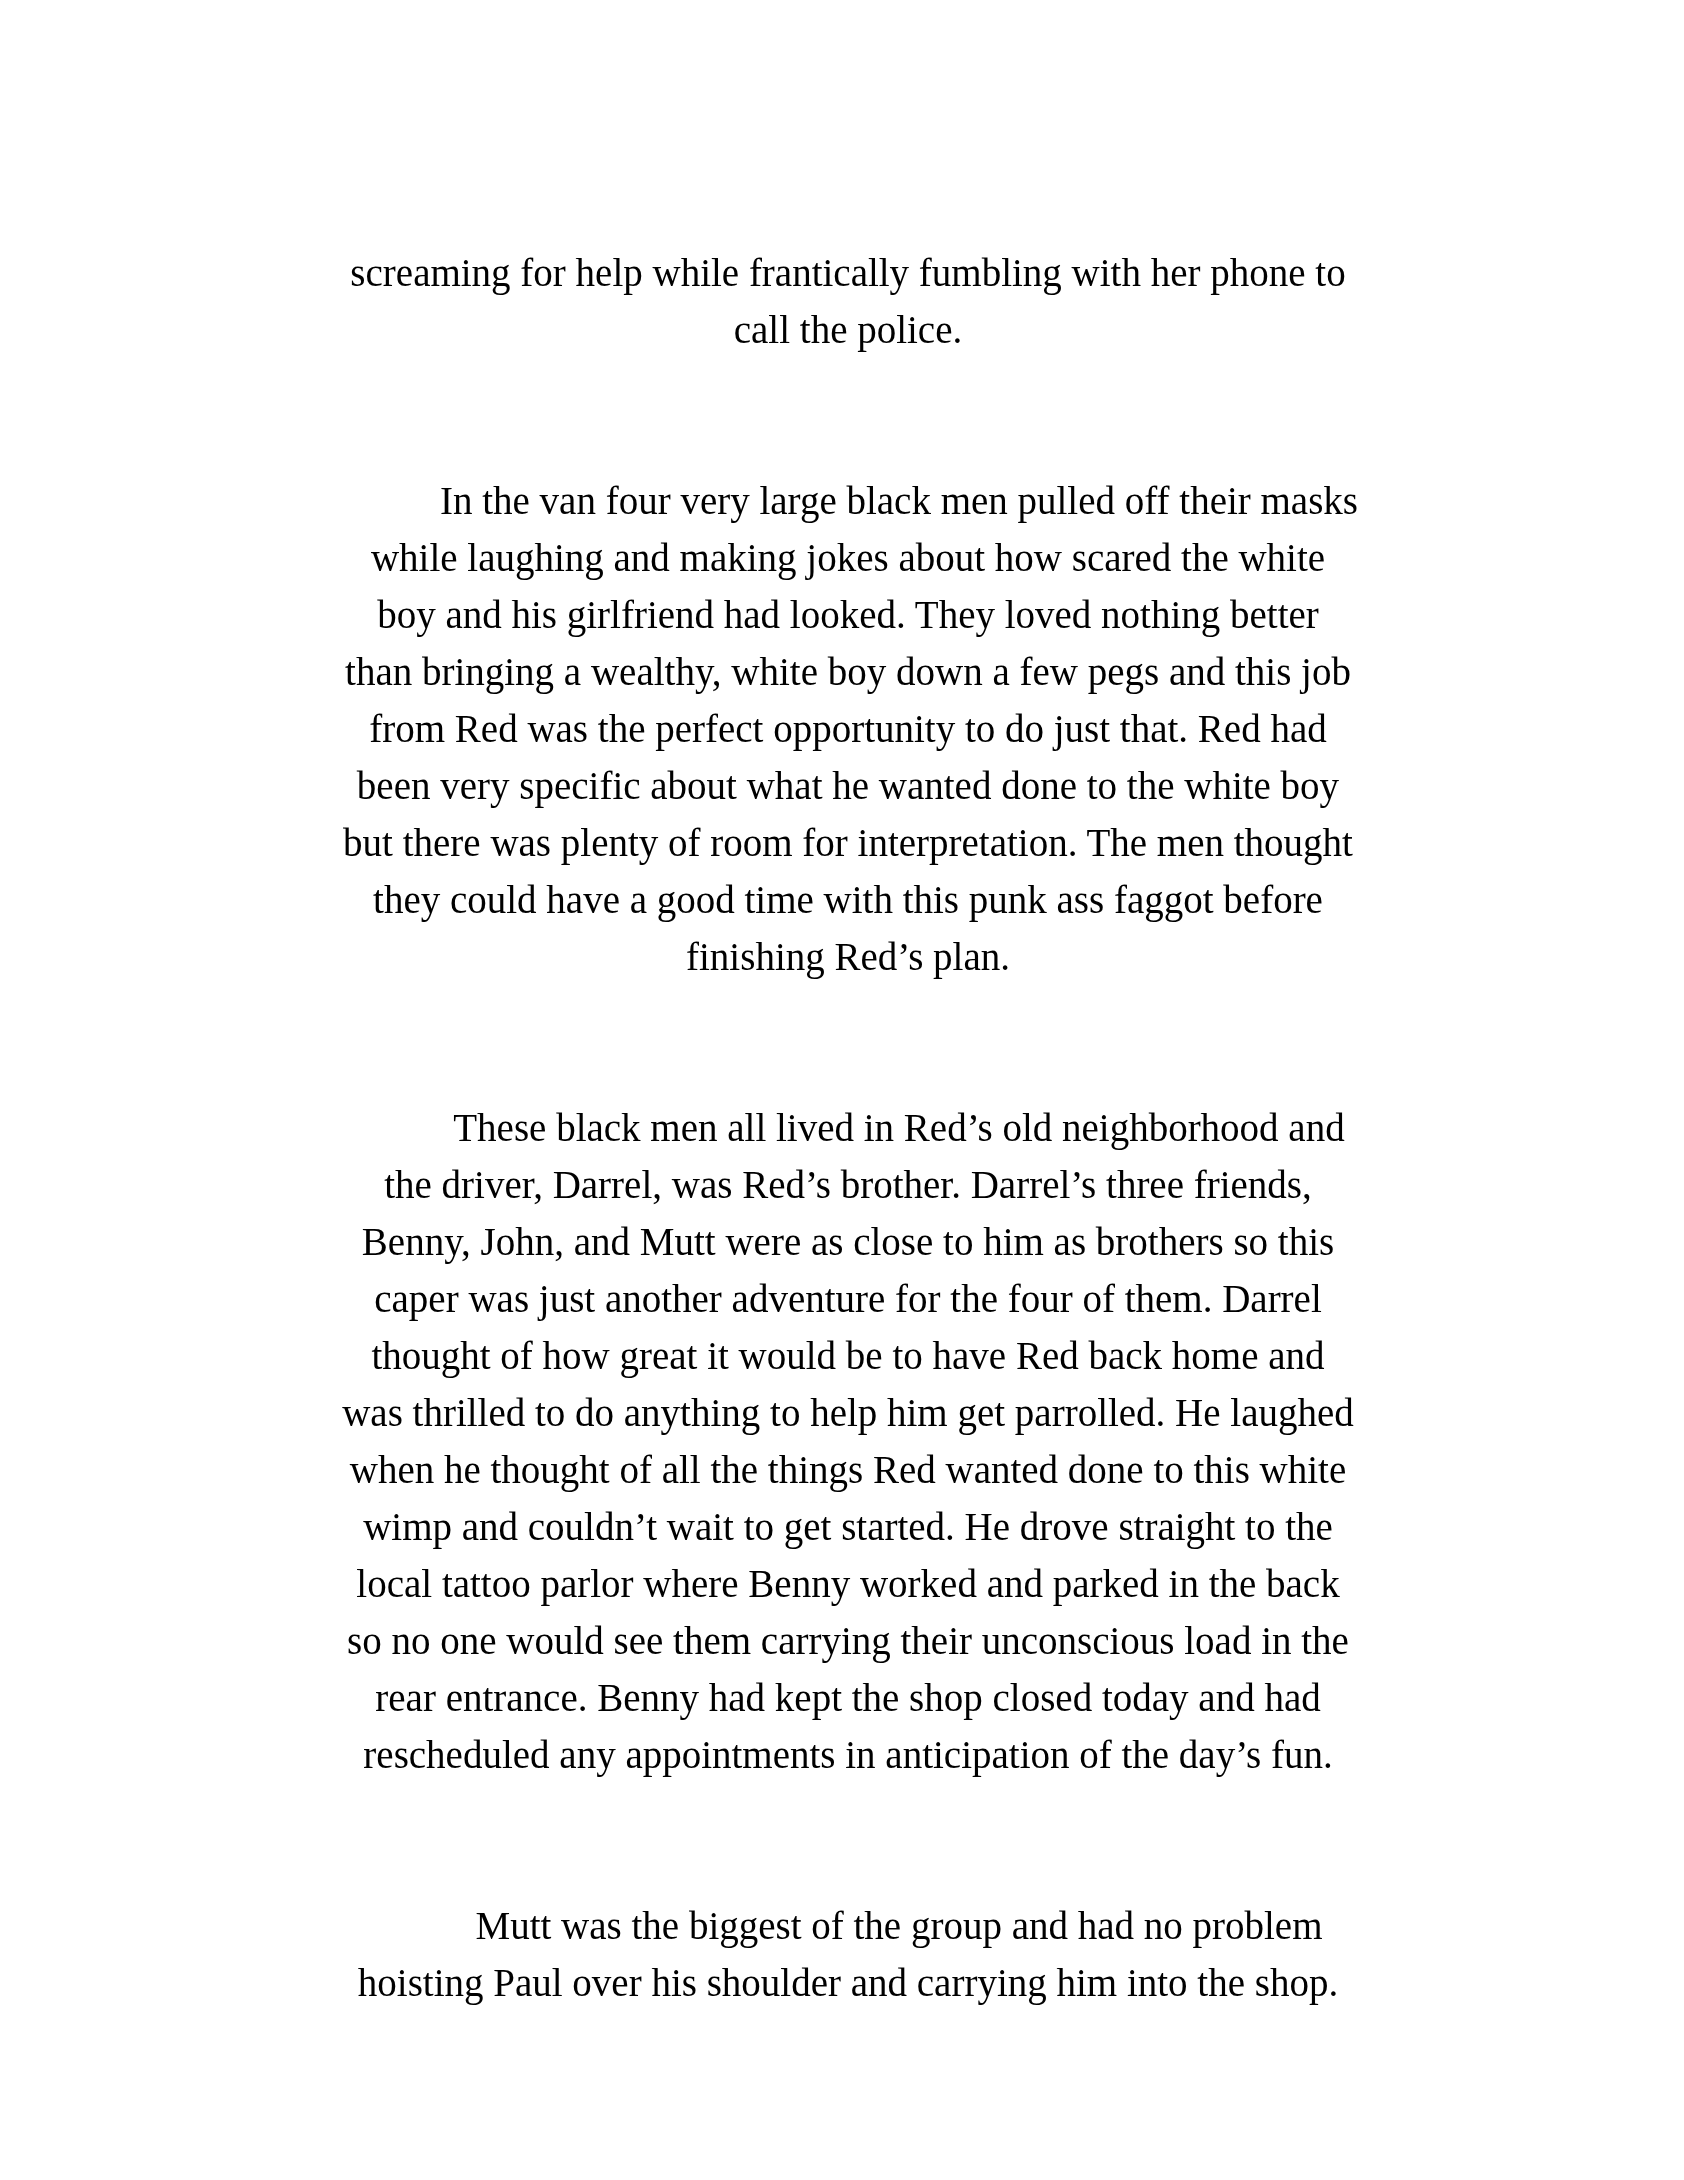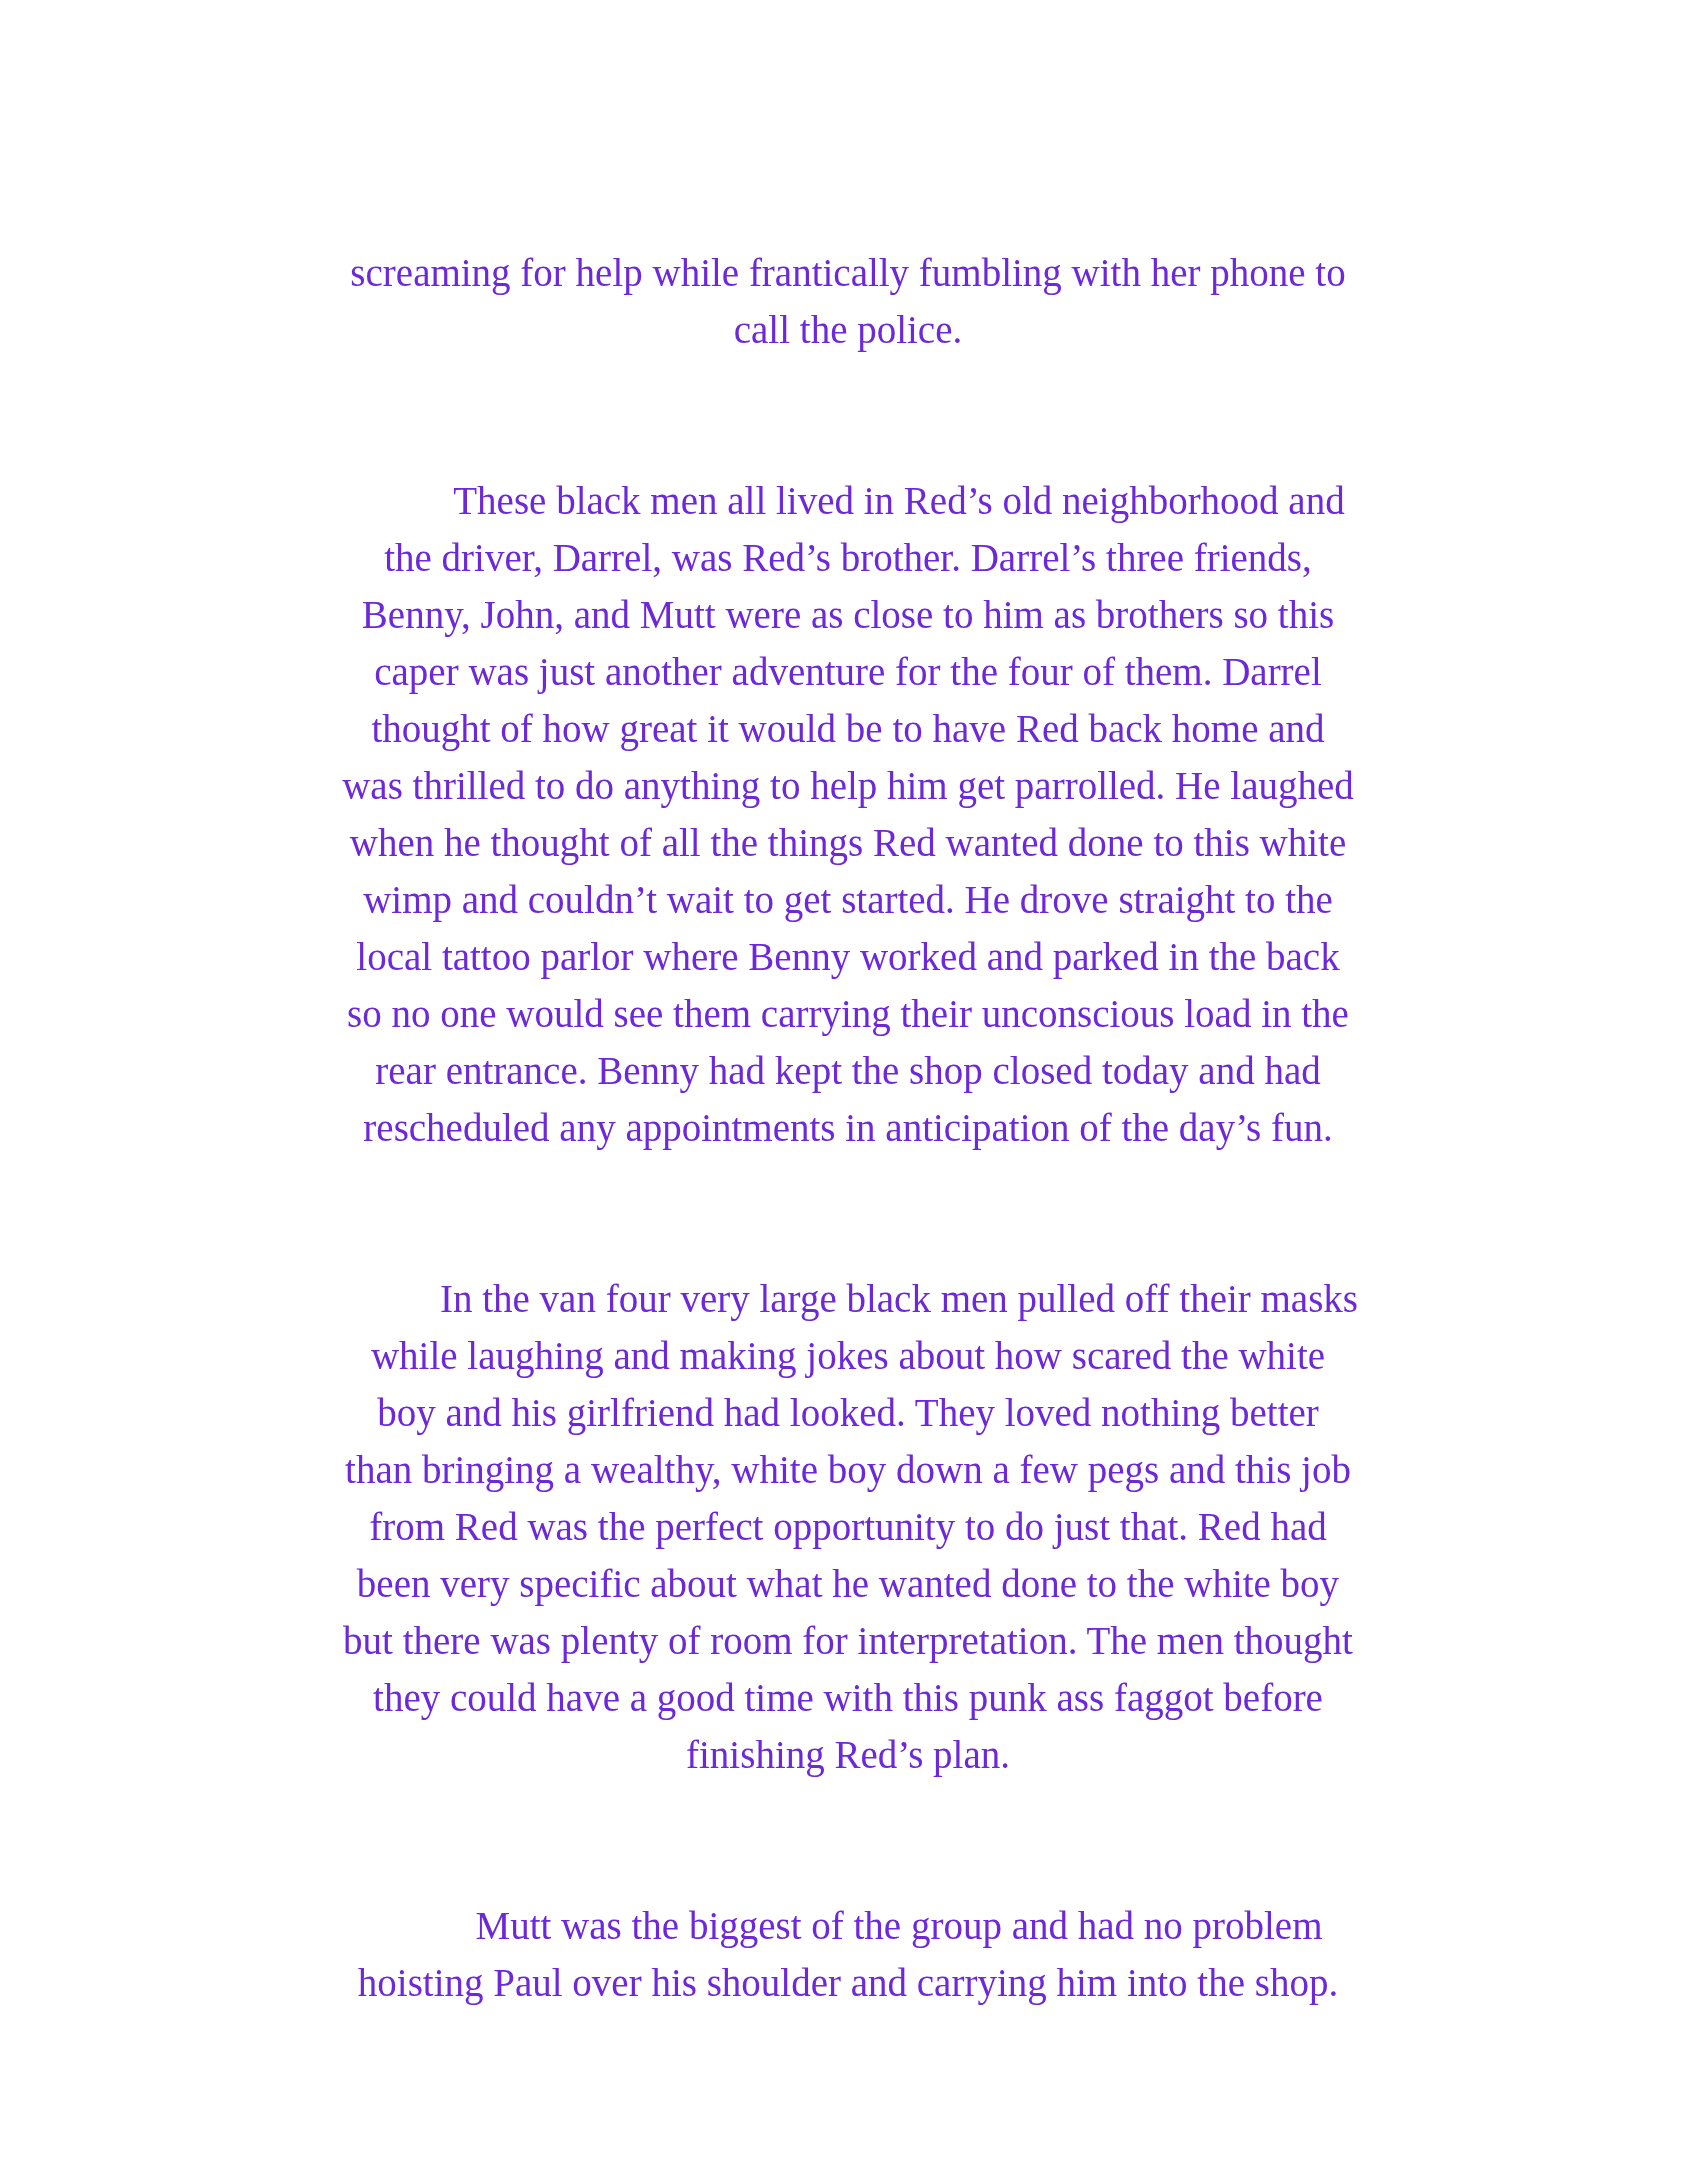--- a/index.html
+++ b/index.html
@@ -7,21 +7,21 @@
     padding: 0;
     background: #ffffff;
   }
   .page {
     position: relative;
     width: 1685px;
     height: 2019px;
     background: #ffffff;
     overflow: hidden;
     font-family: "Liberation Serif", "DejaVu Serif", serif;
-    color: #6d28d9;
+    color: #000000;
   }
   .page-content {
     position: absolute;
     top: 187px;
     left: 192px;
     width: 1312px;
     font-size: 39px;
     line-height: 57px;
     text-align: center;
     white-space: pre-line;
@@ -35,41 +35,41 @@
     text-indent: 102px;
   }
 </style>
 </head>
 <body>
 
 <div class="page">
   <div class="page-content">
     <p class="para">screaming for help while frantically fumbling with her phone to
 call the police.</p>
+    <p class="para indent">In the van four very large black men pulled off their masks
+while laughing and making jokes about how scared the white
+boy and his girlfriend had looked. They loved nothing better
+than bringing a wealthy, white boy down a few pegs and this job
+from Red was the perfect opportunity to do just that. Red had
+been very specific about what he wanted done to the white boy
+but there was plenty of room for interpretation. The men thought
+they could have a good time with this punk ass faggot before
+finishing Red’s plan.</p>
     <p class="para indent">These black men all lived in Red’s old neighborhood and
 the driver, Darrel, was Red’s brother. Darrel’s three friends,
 Benny, John, and Mutt were as close to him as brothers so this
 caper was just another adventure for the four of them. Darrel
 thought of how great it would be to have Red back home and
 was thrilled to do anything to help him get parrolled. He laughed
 when he thought of all the things Red wanted done to this white
 wimp and couldn’t wait to get started. He drove straight to the
 local tattoo parlor where Benny worked and parked in the back
 so no one would see them carrying their unconscious load in the
 rear entrance. Benny had kept the shop closed today and had
 rescheduled any appointments in anticipation of the day’s fun.</p>
-    <p class="para indent">In the van four very large black men pulled off their masks
-while laughing and making jokes about how scared the white
-boy and his girlfriend had looked. They loved nothing better
-than bringing a wealthy, white boy down a few pegs and this job
-from Red was the perfect opportunity to do just that. Red had
-been very specific about what he wanted done to the white boy
-but there was plenty of room for interpretation. The men thought
-they could have a good time with this punk ass faggot before
-finishing Red’s plan.</p>
     <p class="para indent">Mutt was the biggest of the group and had no problem
 hoisting Paul over his shoulder and carrying him into the shop.
 The four of them got comfortable over a bottle of bourbon as
 Benny got all of his instruments ready. John and Mutt stripped
 Paul of his clothing and all four black men stood back in shock</p>
   </div>
 </div>
 
 
 </body></html>

